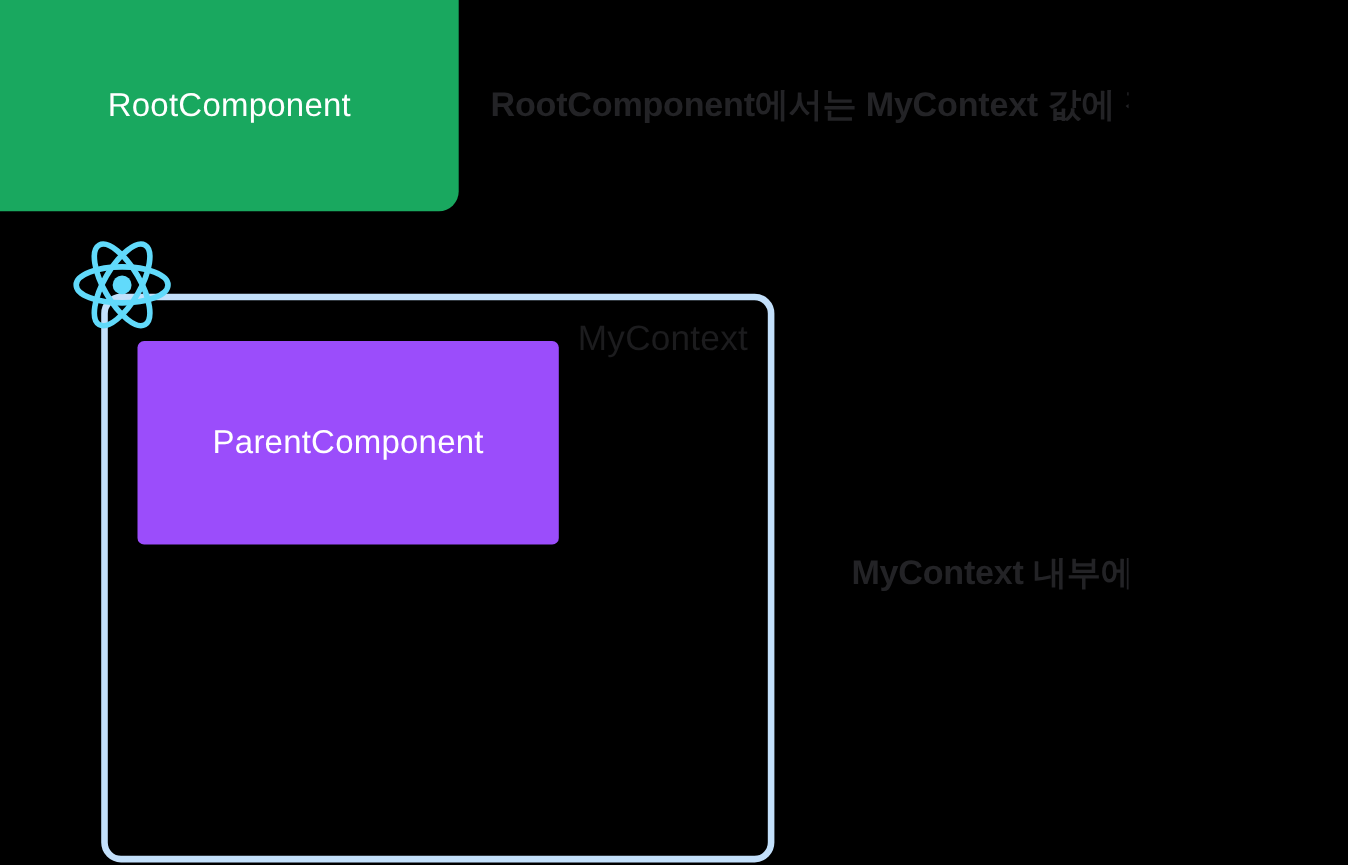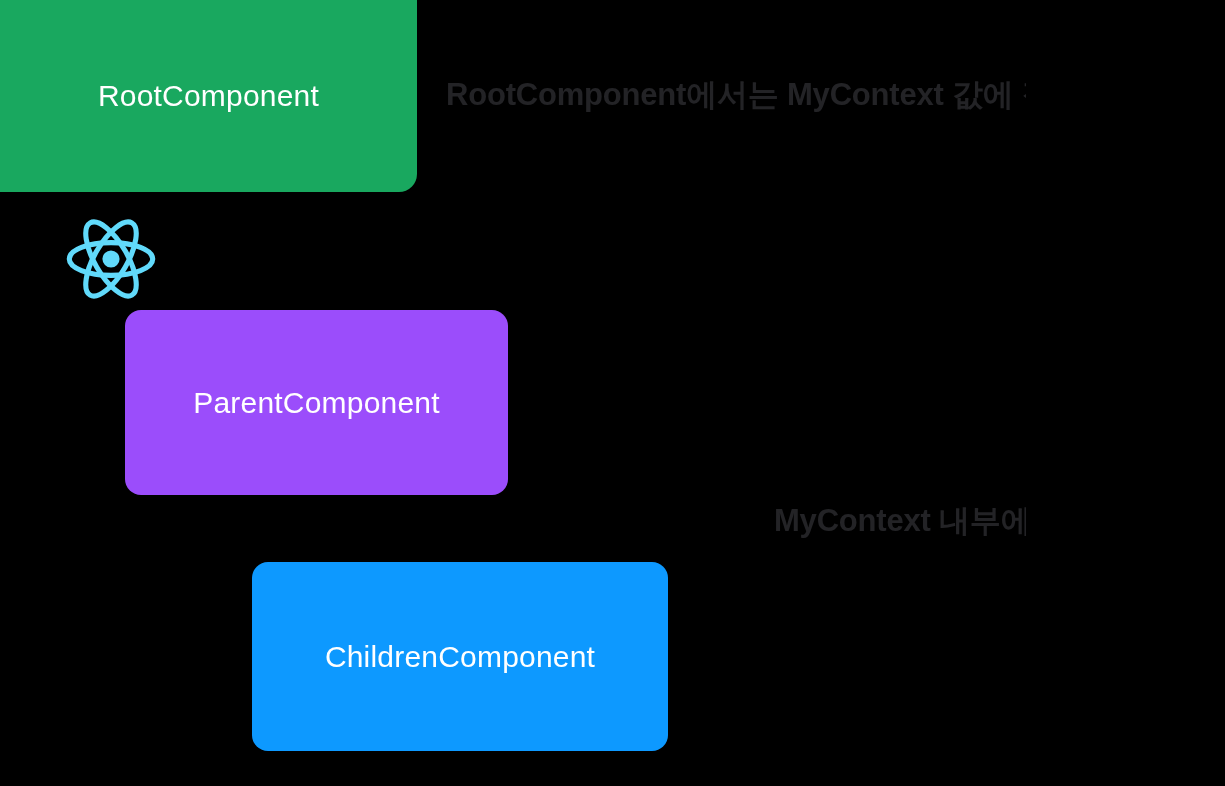--- a/index.html
+++ b/index.html
@@ -15,21 +15,21 @@
     overflow: hidden;
     font-family: "Liberation Sans", "DejaVu Sans", sans-serif;
   }
 
   
   .comp-box {
     position: absolute;
     display: flex;
     align-items: center;
     justify-content: center;
-    border-radius: 16px;
+    border-radius: 6px;
     box-sizing: border-box;
   }
   .comp-label {
     color: #ffffff;
     font-weight: 400;
     letter-spacing: 0.2px;
     white-space: nowrap;
   }
 
   #root-box {
@@ -118,28 +118,28 @@
 <body>
 
 <div id="stage">
 
   <div class="comp-box" id="root-box">
     <span class="comp-label">RootComponent</span>
   </div>
 
   <div class="caption" id="caption-root">RootComponent에서는 MyContext 값에 접근할 수 없다.</div>
 
+  <div id="context-box">
+    <span id="context-title">MyContext</span>
+  </div>
 
   <div class="comp-box" id="parent-box">
     <span class="comp-label">ParentComponent</span>
   </div>
 
-  <div class="comp-box" id="children-box">
-    <span class="comp-label">ChildrenComponent</span>
-  </div>
 
   <div id="react-logo">
     <svg viewBox="-12 -11 24 22" width="100" height="90">
       <g fill="none" stroke="#61dafb" stroke-width="1.25">
         <ellipse rx="10.2" ry="4.0"></ellipse>
         <ellipse rx="10.2" ry="4.0" transform="rotate(60)"></ellipse>
         <ellipse rx="10.2" ry="4.0" transform="rotate(120)"></ellipse>
       </g>
       <circle r="2.1" fill="#61dafb" stroke="none"></circle>
     </svg>

